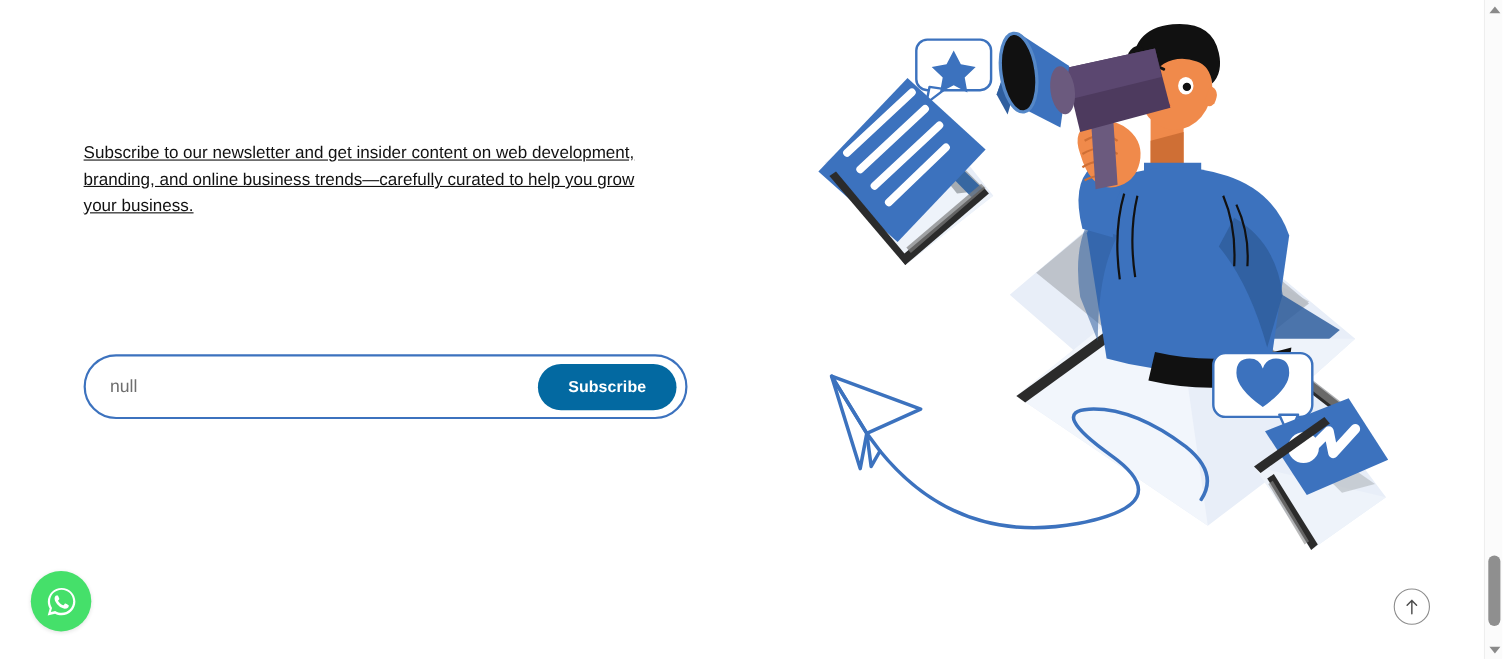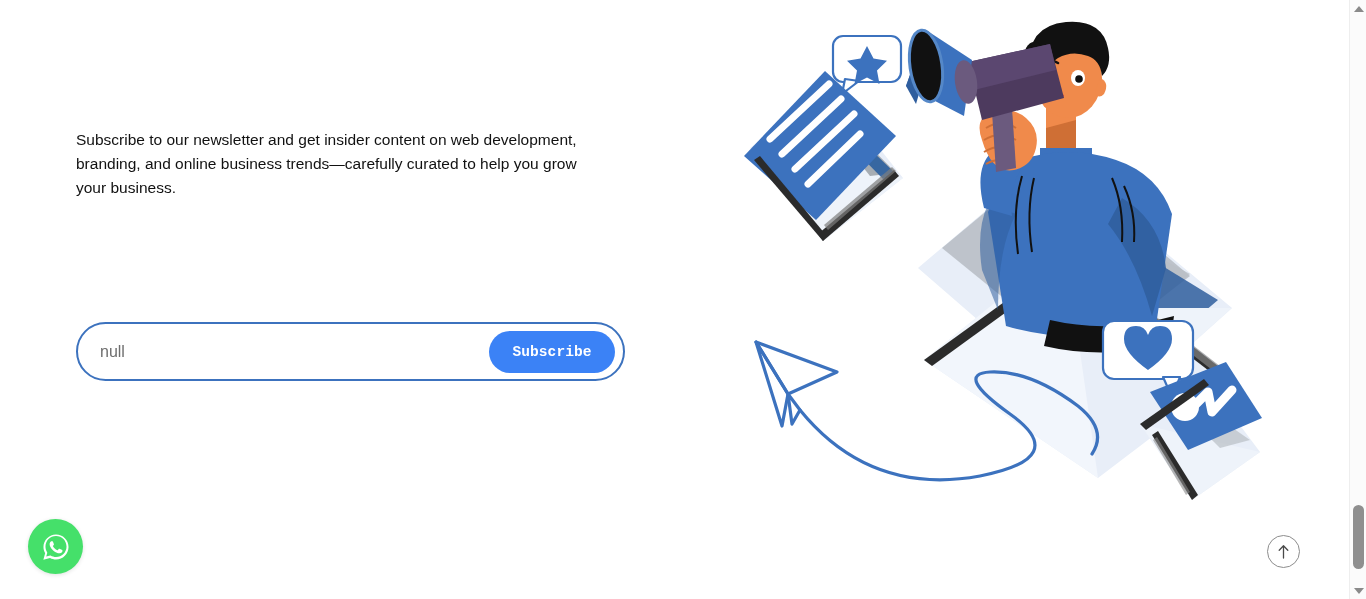--- a/index.html
+++ b/index.html
@@ -39,20 +39,21 @@
     width: 530px;
   }
 
   .subcopy {
     margin-top: 32px;
     font-size: 15.5px;
     line-height: 24px;
     color: #111111;
     width: 512px;
     font-weight: normal;
+    text-decoration: underline;
   }
 
   
   .subscribe-form {
     position: absolute;
     left: 76px;
     top: 322px;
     width: 549px;
     height: 59px;
     border: 2px solid #3c72be;
@@ -75,23 +76,23 @@
     color: #333333;
     padding-left: 22px;
   }
   .email-input::placeholder { color: #6e6e6e; opacity: 1; }
 
   .subscribe-btn {
     width: 126px;
     height: 42px;
     border: none;
     border-radius: 21px;
-    background: #3b82f6;
+    background: #0369a1;
     color: #ffffff;
-    font-family: Liberation Mono, monospace;
+    font-family: Liberation Sans, sans-serif;
     font-size: 14.5px;
     font-weight: bold;
     letter-spacing: 0.1px;
     cursor: pointer;
     flex: 0 0 auto;
   }
 
   
   .illustration {
     position: absolute;

